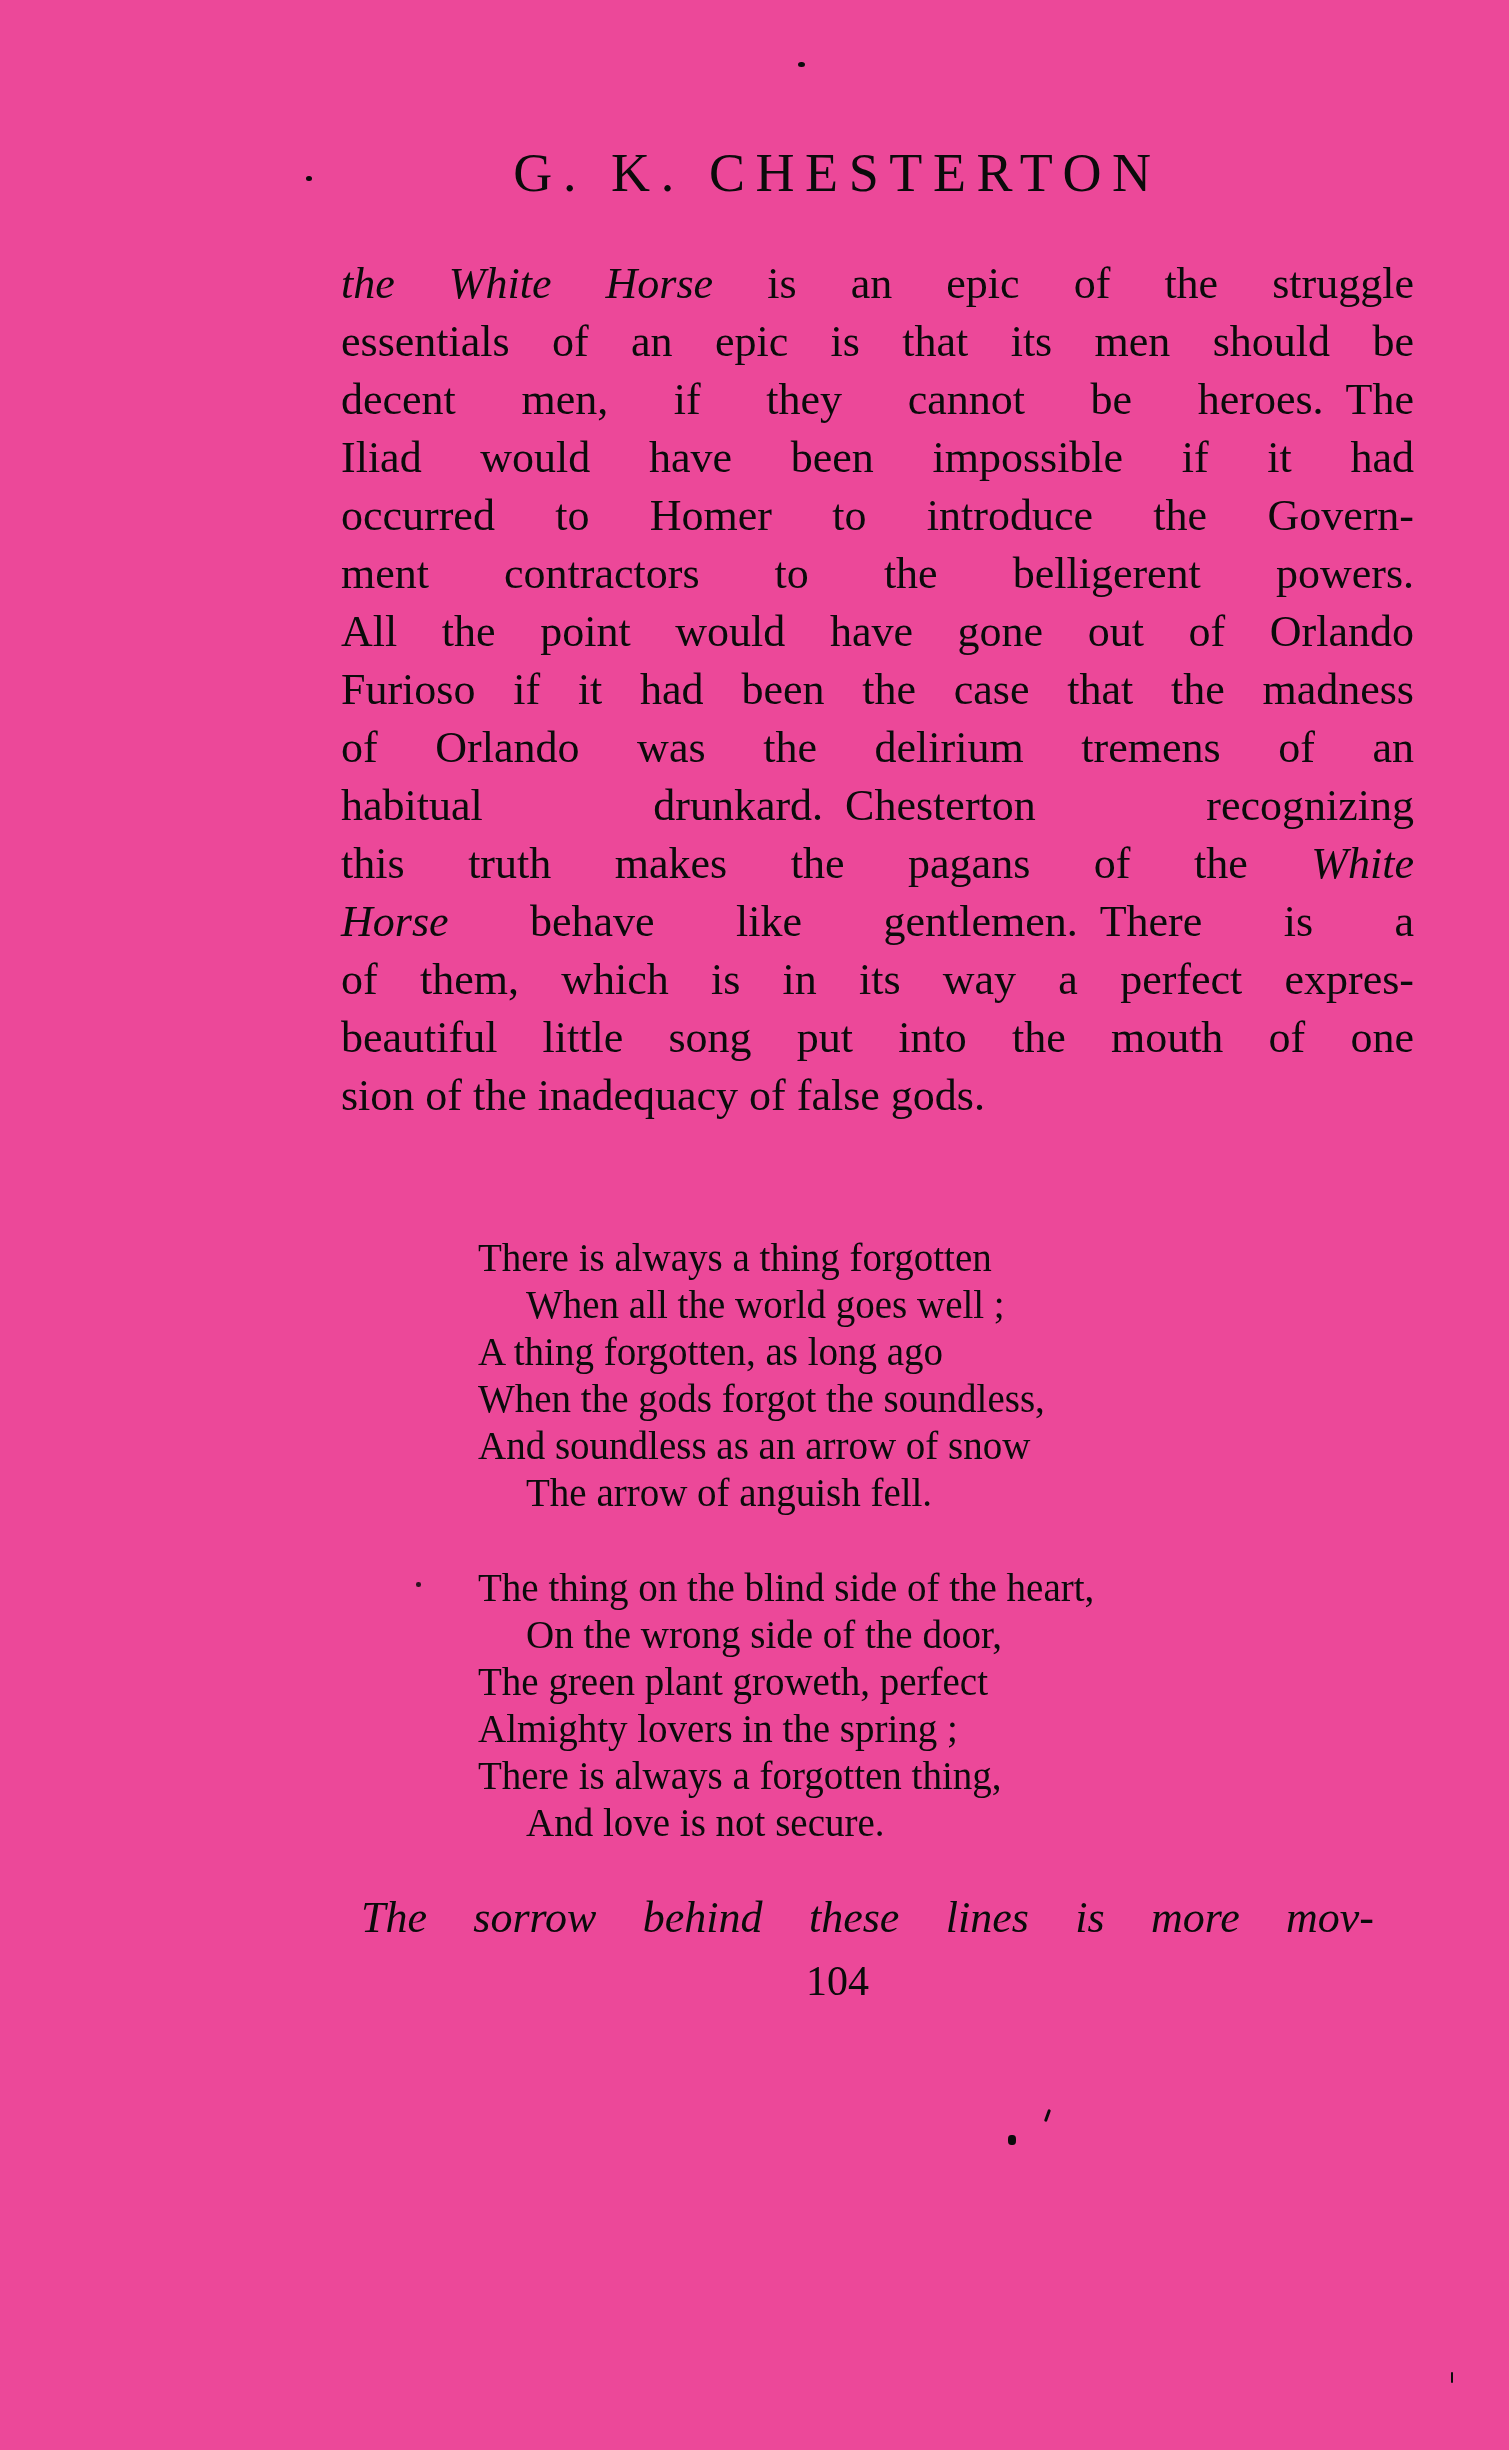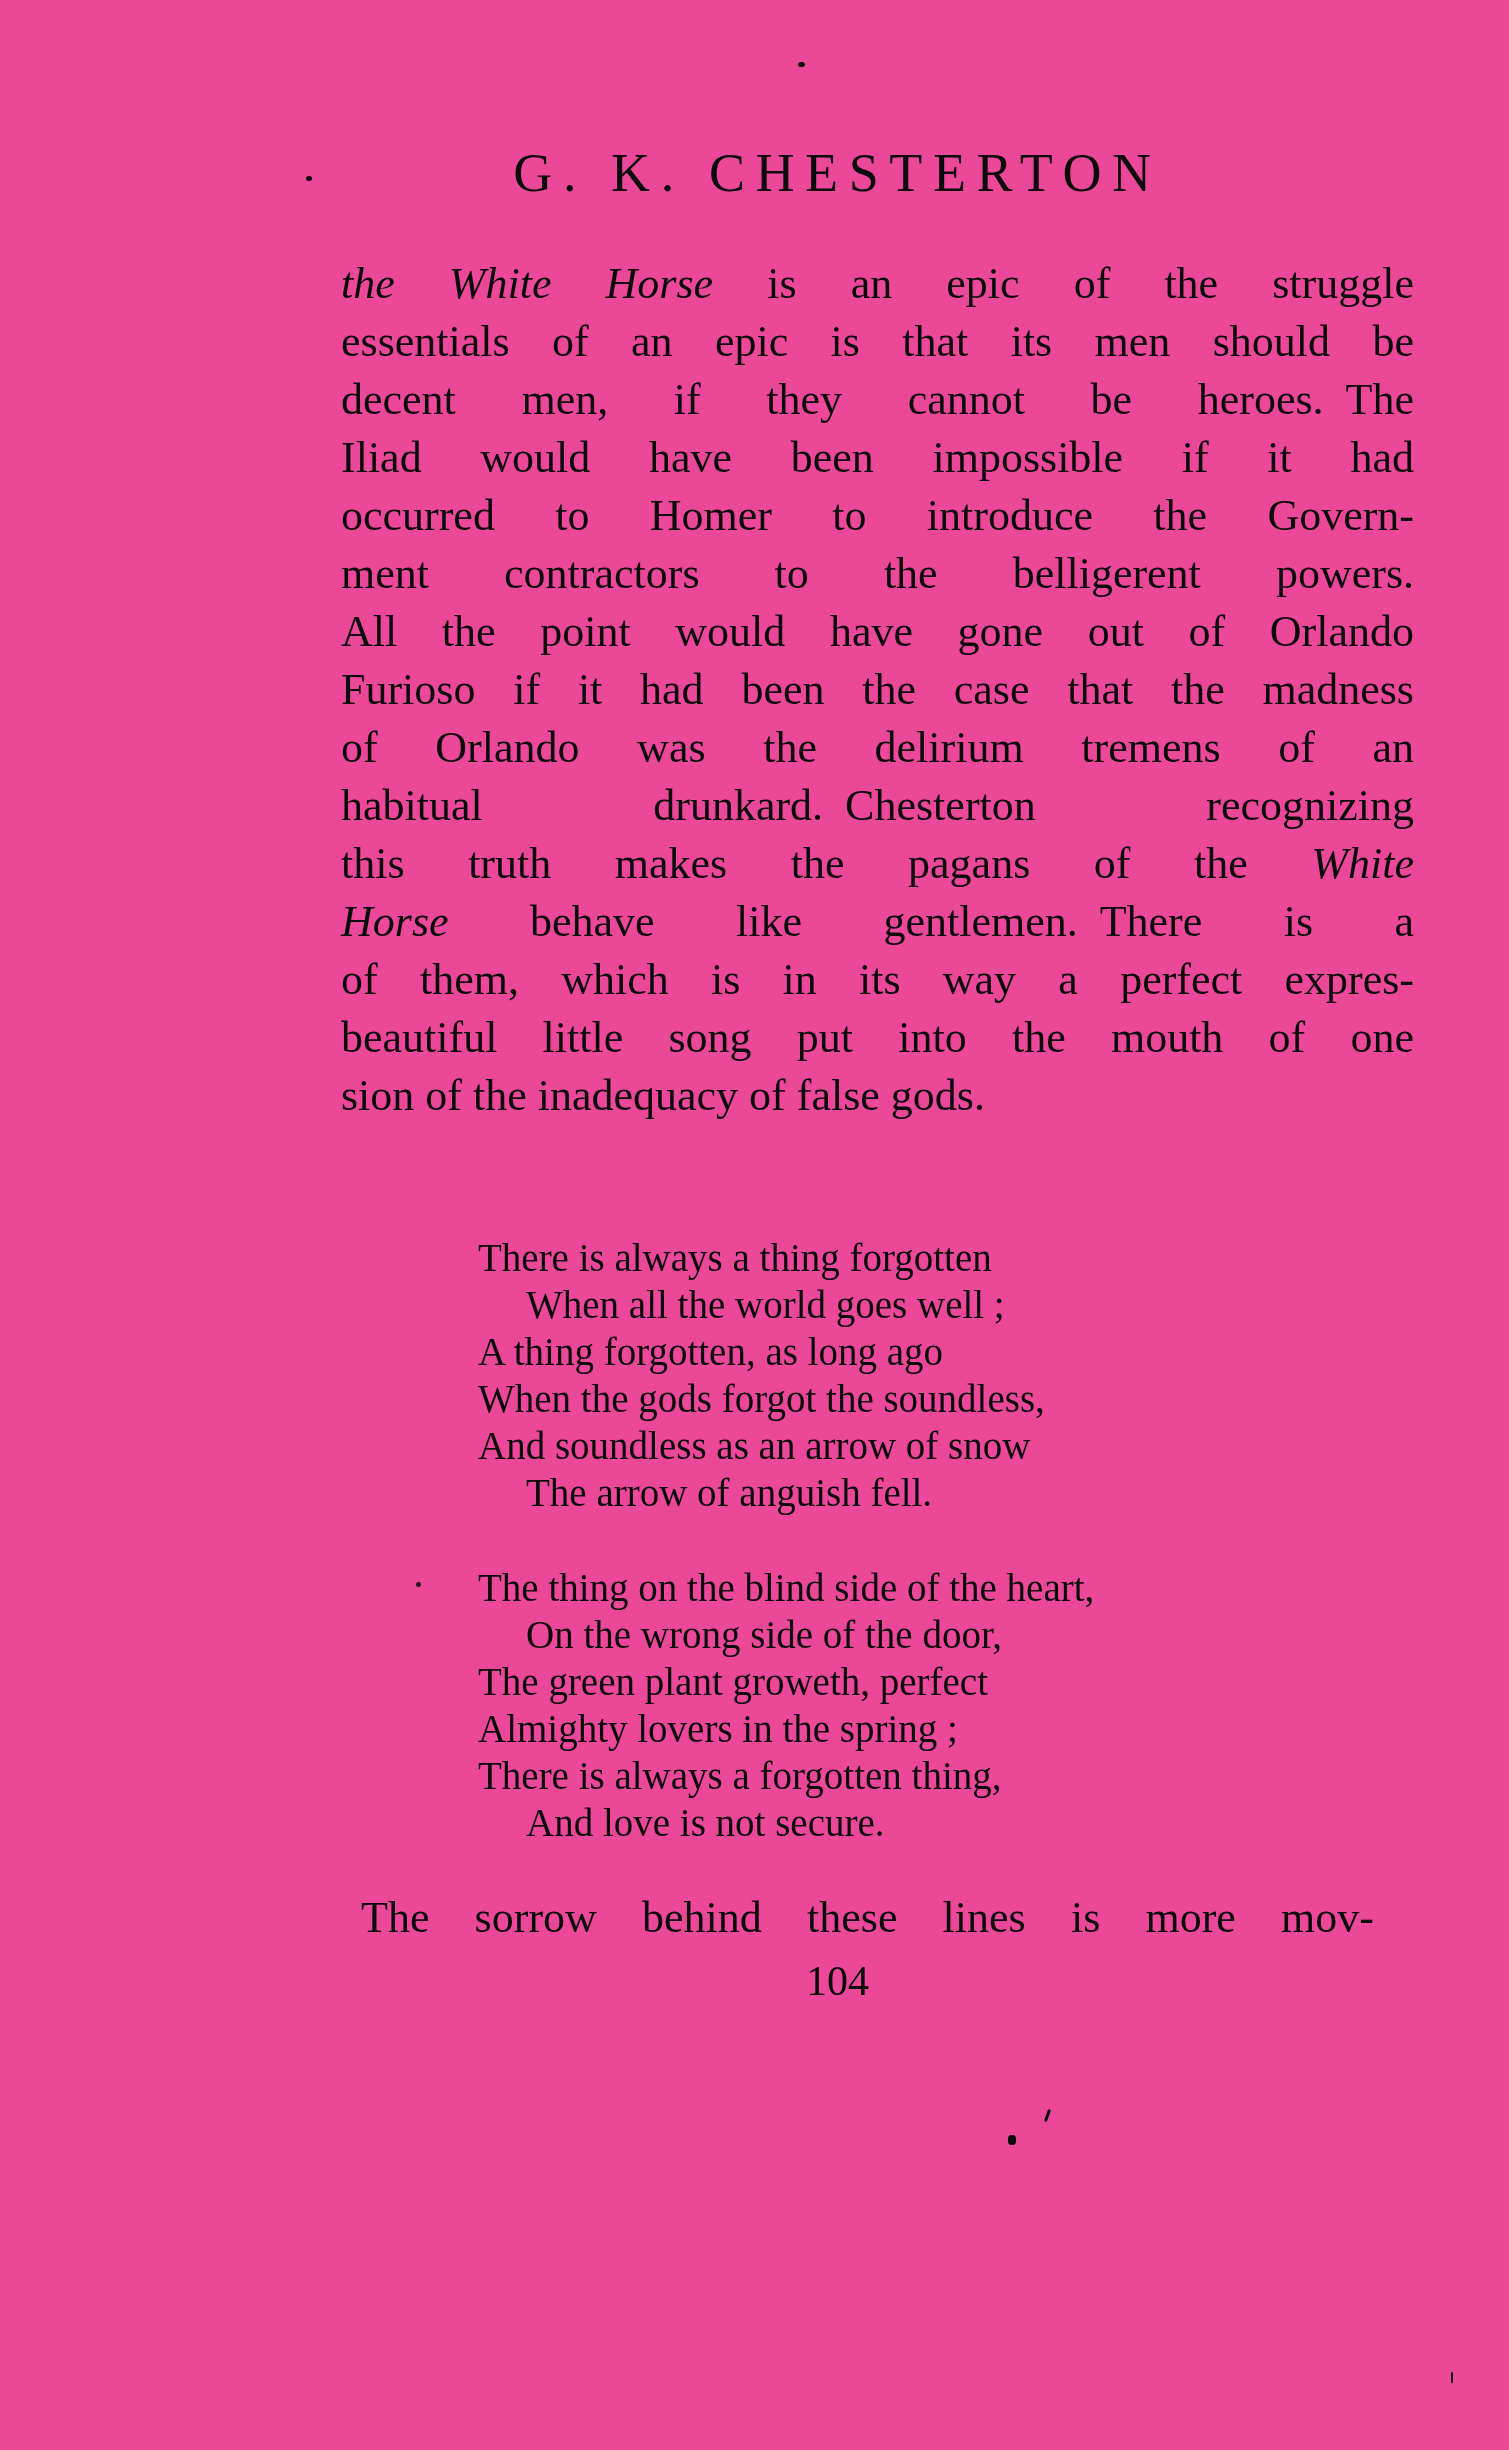--- a/index.html
+++ b/index.html
@@ -62,20 +62,21 @@
   .closing-para {
     position: absolute;
     top: 1890px;
     left: 0;
     width: 100%;
     font-size: 44px;
     line-height: 56px;
     text-align: justify;
     text-align-last: justify;
     text-indent: 60px;
+    font-style: italic;
   }
   .folio {
     position: absolute;
     top: 1959px;
     left: 0;
     width: 100%;
     text-align: center;
     font-size: 42px;
     line-height: 45px;
   }

